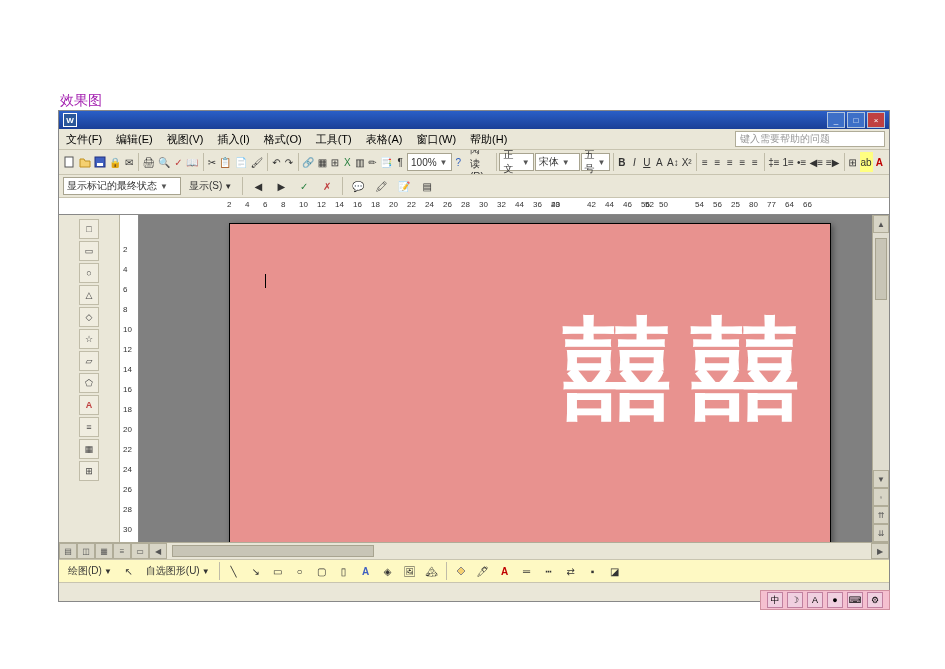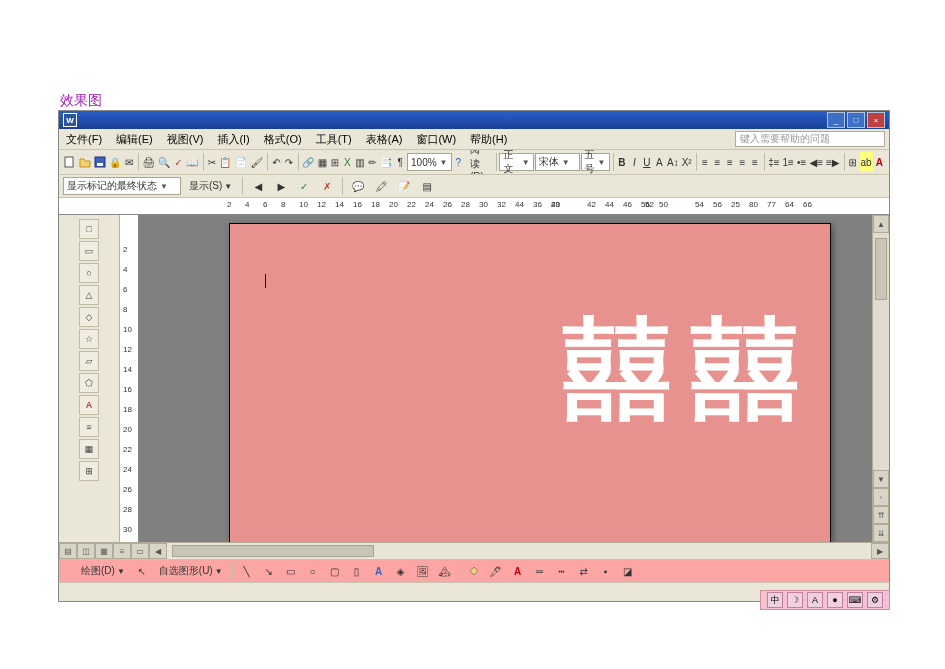--- a/index.html
+++ b/index.html
@@ -29,21 +29,21 @@
 .cursor-line{position:absolute;left:35px;top:50px;width:1px;height:14px;background:#000}
 .xi-glyphs{position:absolute;right:30px;top:90px;display:flex;gap:18px}
 .xi{font-size:110px;color:#fff;font-family:"Microsoft YaHei","SimHei",sans-serif;font-weight:bold;line-height:1}
 .scroll-v{width:16px;background:#e8e5d6;border-left:1px solid #b0ac98;display:flex;flex-direction:column}
 .scroll-btn{height:16px;background:#d8d5c6;border:1px solid #b0ac98;font-size:8px;display:flex;align-items:center;justify-content:center;color:#555}
 .scroll-thumb{flex:1;background:#e0ddd0;position:relative}
 .scroll-thumb .thumb{position:absolute;left:2px;right:2px;top:5px;height:60px;background:#c8c5b6;border:1px solid #a8a490}
 .scroll-h{height:16px;background:#e8e5d6;border-top:1px solid #b0ac98;display:flex}
 .scroll-h .scroll-btn{width:16px;height:14px}
 .scroll-h .track{flex:1;position:relative}
-.bottom-toolbar{height:22px;background:#fca5a5;border-top:1px solid #c8c4b0;display:flex;align-items:center;padding:0 17px;gap:2px;font-size:10px;color:#444}
+.bottom-toolbar{height:22px;background:#fef9c3;border-top:1px solid #c8c4b0;display:flex;align-items:center;padding:0 4px;gap:2px;font-size:10px;color:#444}
 .status-bar{height:18px;background:#eae7d8;border-top:1px solid #c8c4b0;display:flex;align-items:center;padding:0 6px;font-size:10px;color:#555}
 .ime-bar{position:absolute;right:55px;bottom:59px;height:18px;background:#f5c0d0;display:flex;align-items:center;gap:4px;padding:0 6px;border:1px solid #d090a0;font-size:10px}
 .ime-bar .ime-btn{width:14px;height:14px;border:1px solid #c080a0;background:#f0d0e0;display:flex;align-items:center;justify-content:center;font-size:9px}
 .ruler-num{position:absolute;top:2px;font-size:8px;color:#333}
 svg{display:block}
 </style>
 </head>
 <body>
 
 <div class="page">

